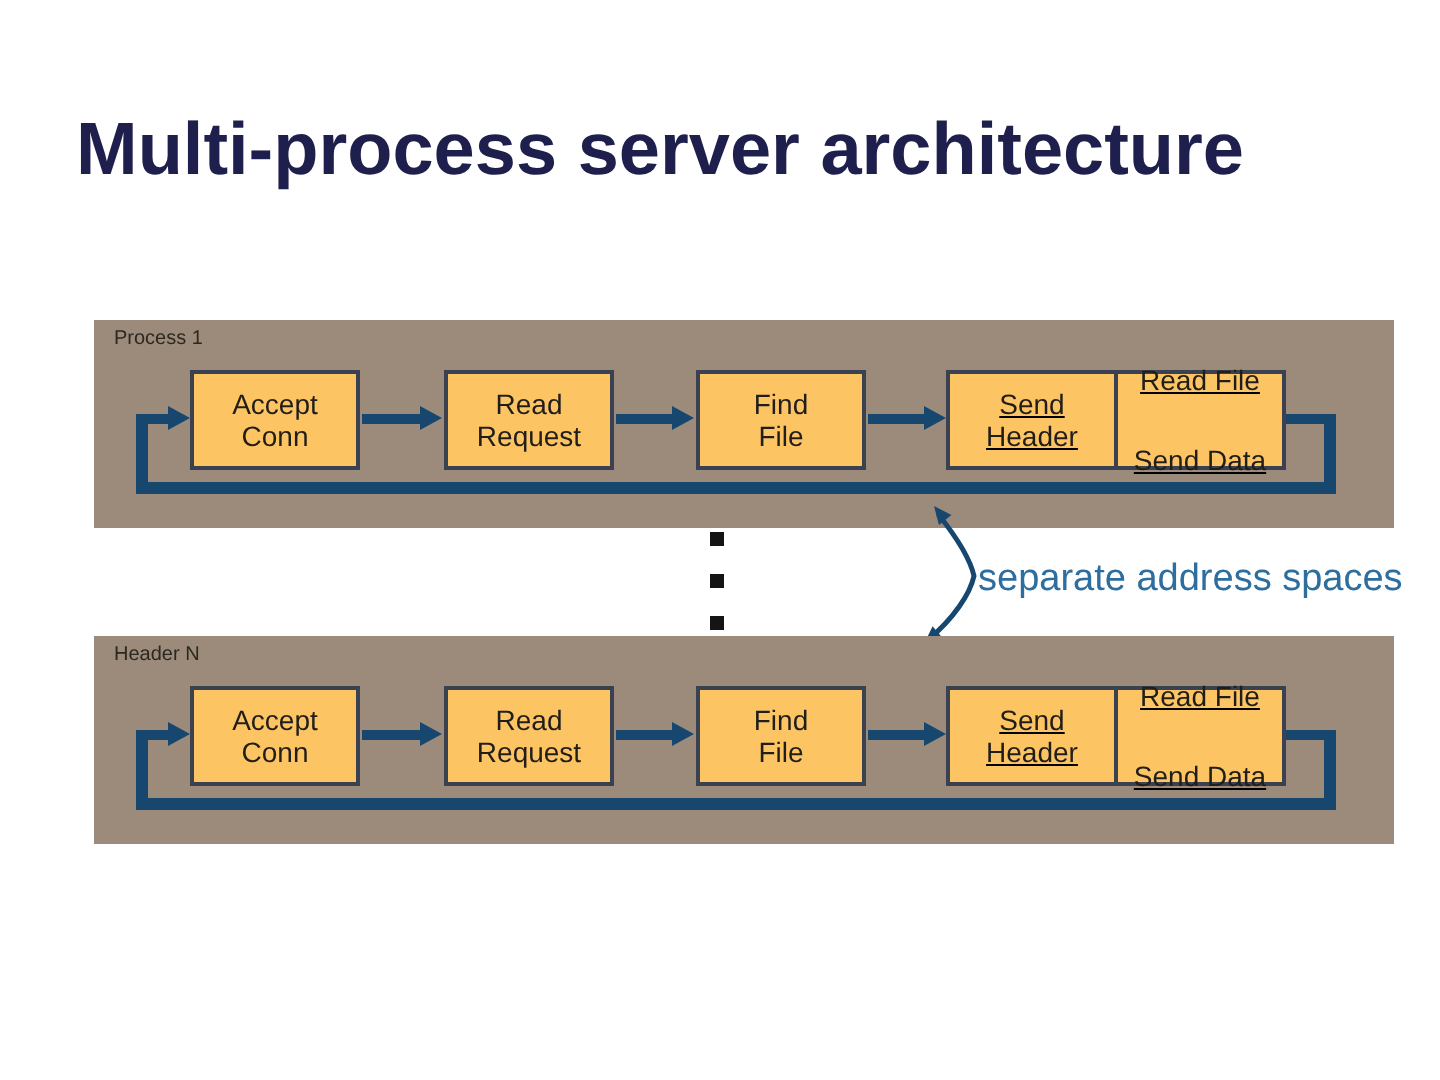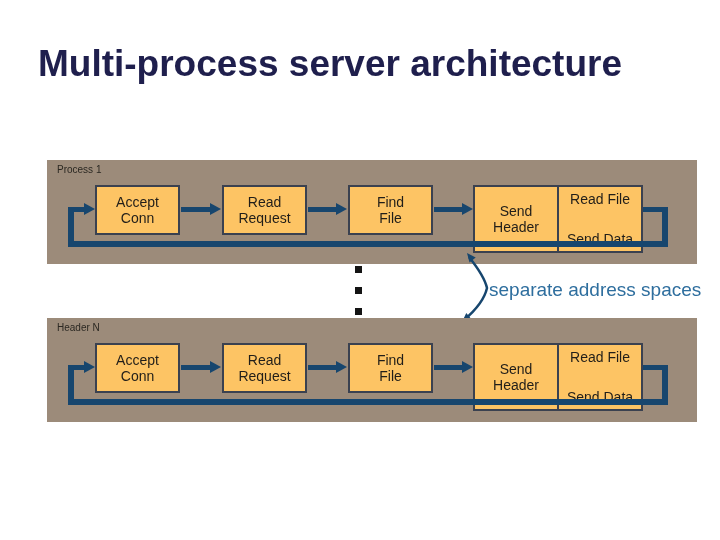--- a/index.html
+++ b/index.html
@@ -4,21 +4,21 @@
 <style>
   html, body { margin:0; padding:0; }
   body {
     width:720px; height:540px;
     background:#ffffff;
     position:relative;
     overflow:hidden;
     font-family:"Liberation Sans", sans-serif;
   }
   .slide-title {
-    position:absolute; left:38px; top:43px;
+    position:absolute; left:38px; top:54px;
     font-size:37px; font-weight:bold;
     color:var(--title, #1F1F4D);
     white-space:nowrap; letter-spacing:0px;
   }
   .band {
     position:absolute; left:47px; width:650px; height:104px;
     background:var(--band-bg, #9C8B7A);
   }
   .band-label {
     position:absolute; left:10px; top:4px;
@@ -26,25 +26,25 @@
   }
   .step {
     position:absolute; top:25px; width:85px; height:50px;
     box-sizing:border-box;
     background:var(--box-fill, #FDC464);
     border:2px solid var(--box-border, #3A4150);
     display:flex; flex-direction:column; align-items:center; justify-content:center;
     font-size:14px; line-height:16px; color:#211e19; text-align:center;
   }
   .step-double {
-    position:absolute; top:25px; left:426px; width:170px; height:68px;
+    position:absolute; top:25px; left:426px; width:170px; height:50px;
     box-sizing:border-box;
     background:var(--box-fill, #FDC464);
     border:2px solid var(--box-border, #3A4150);
-    display:flex; flex-direction:row;
+    display:flex; flex-direction:row;text-decoration:underline;
   }
   .cell {
     flex:1; display:flex; flex-direction:column; align-items:center; justify-content:center;
     font-size:14px; line-height:16px; color:#211e19; text-align:center;
   }
   .cell + .cell { border-left:2px solid var(--box-border, #3A4150);gap:24px; }
   .hline { position:absolute; height:5px; background:var(--arrow, #17466E); }
   .vline { position:absolute; width:6px;  background:var(--arrow, #17466E); }
   .head {
     position:absolute; width:0; height:0;

